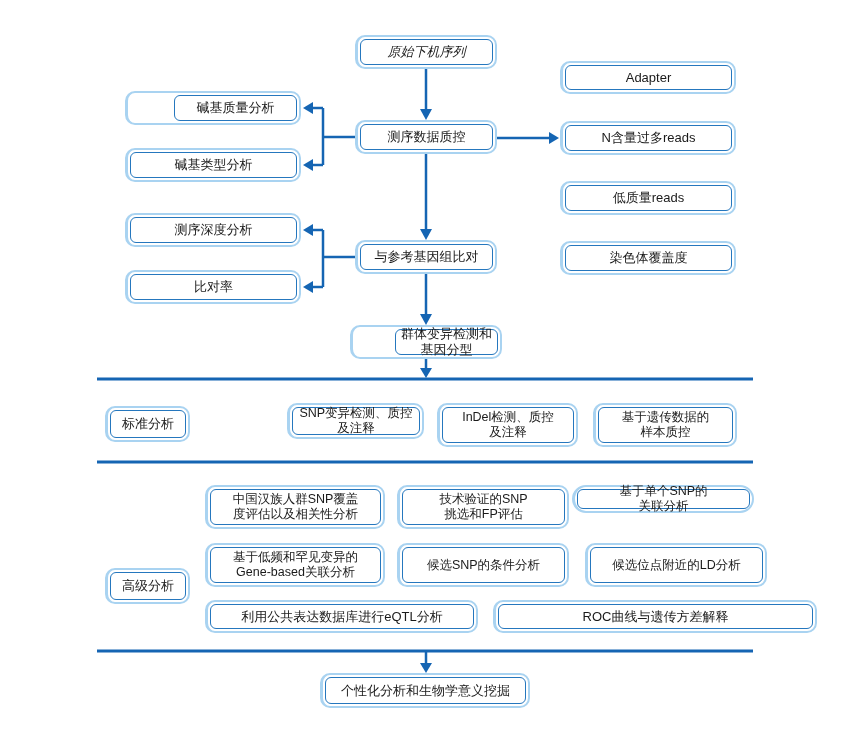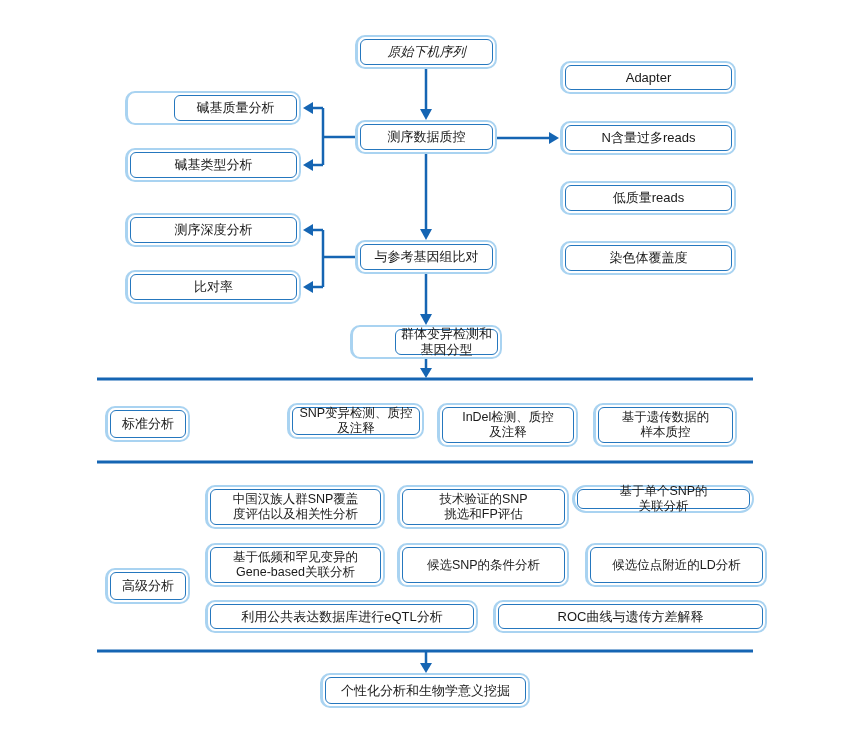--- a/index.html
+++ b/index.html
@@ -156,21 +156,21 @@
   </div>
   <div class="node small" style="left:397px;top:543px;width:172px;height:44px;">
     <div class="inner">候选SNP的条件分析</div>
   </div>
   <div class="node small" style="left:585px;top:543px;width:182px;height:44px;">
     <div class="inner">候选位点附近的LD分析</div>
   </div>
   <div class="node" style="left:205px;top:600px;width:273px;height:33px;">
     <div class="inner">利用公共表达数据库进行eQTL分析</div>
   </div>
-  <div class="node" style="left:493px;top:600px;width:274px;height:33px;">
+  <div class="node" style="left:493px;top:600px;width:324px;height:33px;">
     <div class="inner">ROC曲线与遗传方差解释</div>
   </div>
 
   <div class="node" style="left:320px;top:673px;width:210px;height:35px;">
     <div class="inner">个性化分析和生物学意义挖掘</div>
   </div>
 
 </div>
 
 </body></html>

